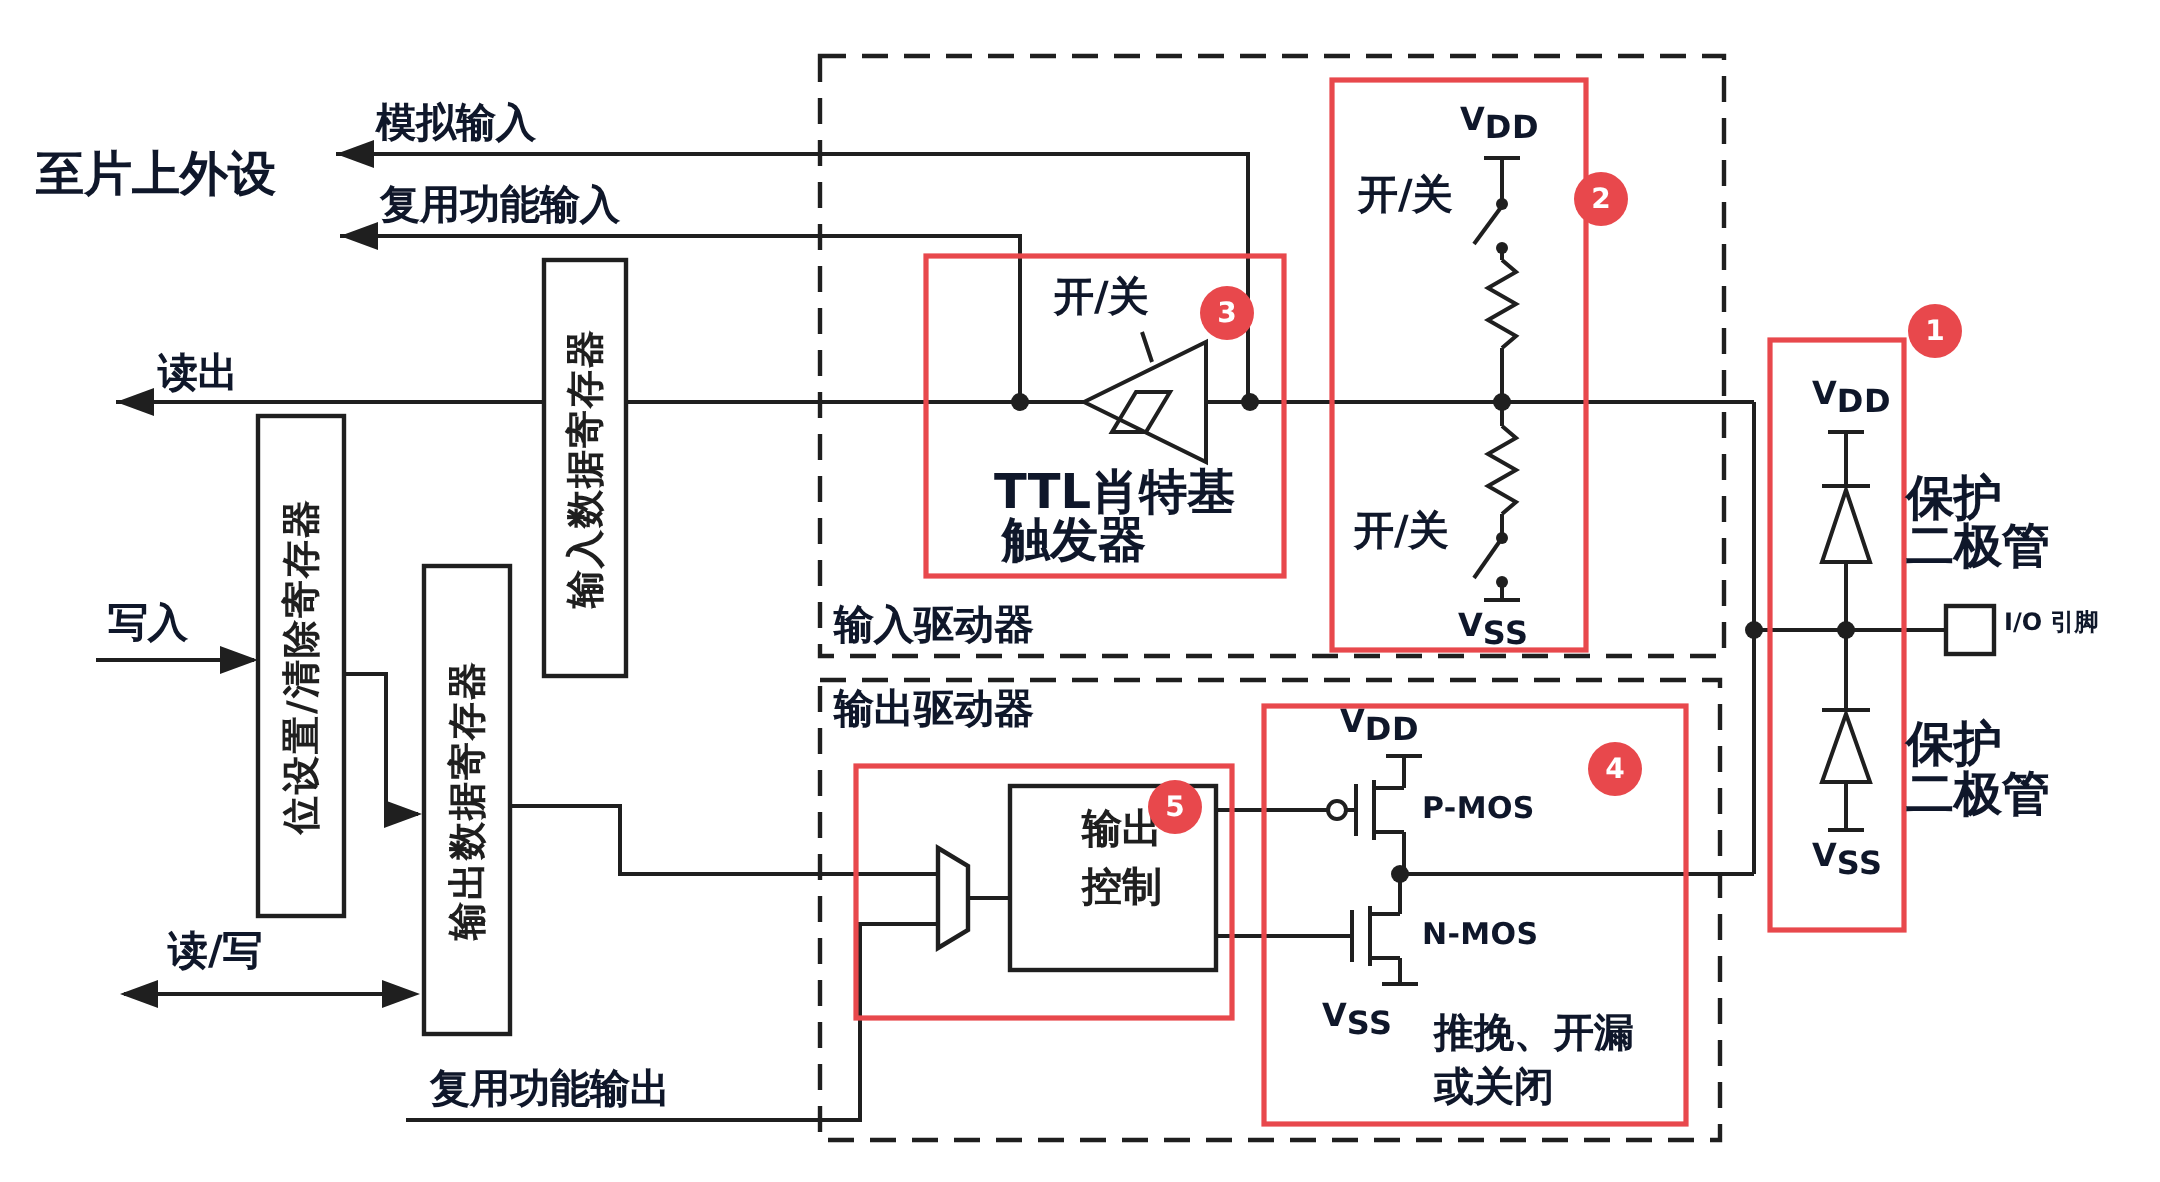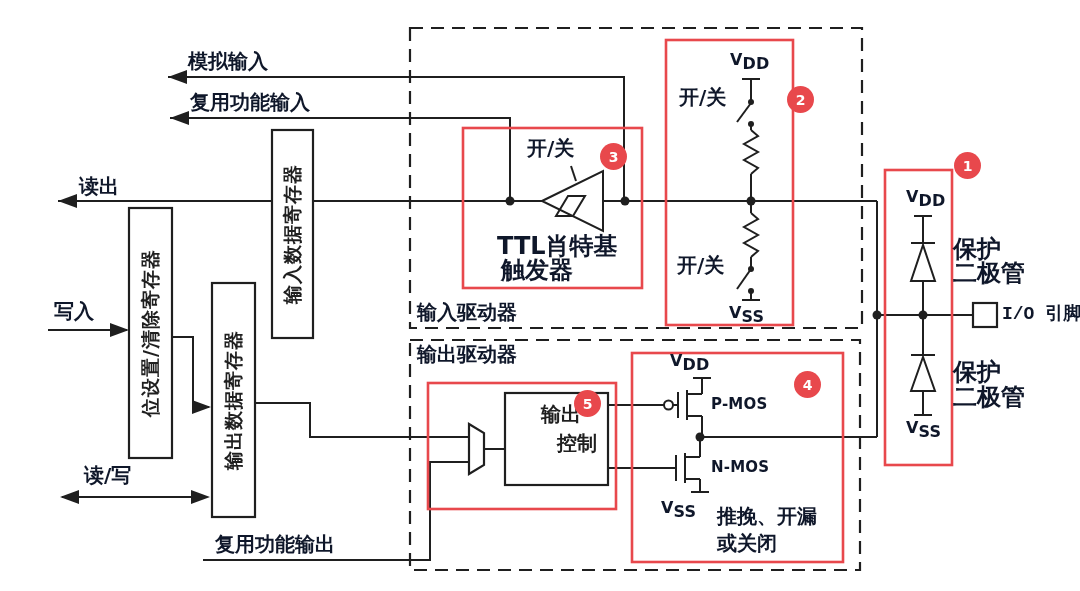--- a/index.html
+++ b/index.html
@@ -16,21 +16,21 @@
   .vlabel{font-size:16px;font-weight:700;}
   .vlabel sub{font-size:16px;font-weight:700;vertical-align:-4px;letter-spacing:.3px;}
   .vreg{position:absolute;display:flex;align-items:center;justify-content:center;}
   .vreg span{transform:rotate(-90deg);white-space:nowrap;font-size:19px;font-weight:600;letter-spacing:1px;}
   .badge{
     position:absolute;width:27px;height:27px;border-radius:50%;
     background:#e8484c;color:#fff;display:flex;align-items:center;justify-content:center;
     font-size:14px;font-weight:700;
   }
   .octl-text{position:absolute;left:505px;width:112px;text-align:center;font-size:20px;font-weight:600;}
-  .io-lbl{font-size:18px;font-weight:600;font-family:Liberation Mono, monospace;}
+  .io-lbl{font-size:12px;font-weight:600;}
 </style>
 </head>
 <body>
 
 <div id="stage">
 
   <svg id="wires" width="1080" height="591" viewBox="0 0 1080 591">
 
     <g stroke="#1f1f1f" stroke-width="2" fill="none">
       <path d="M168,77 H624 V201"></path>
@@ -134,20 +134,21 @@
 
     <g fill="none" stroke="#e8484c" stroke-width="2.6">
       <rect x="885" y="170" width="67" height="295"></rect>
       <rect x="666" y="40" width="127" height="285"></rect>
       <rect x="463" y="128" width="179" height="160"></rect>
       <rect x="632" y="353" width="211" height="209"></rect>
       <rect x="428" y="383" width="188" height="126"></rect>
     </g>
   </svg>
 
+  <div class="lbl s24" style="left:18px;top:75px;">至片上外设</div>
   <div class="lbl s20" style="left:188px;top:51px;">模拟输入</div>
   <div class="lbl s20" style="left:190px;top:92px;">复用功能输入</div>
   <div class="lbl s20" style="left:79px;top:176px;">读出</div>
   <div class="lbl s20" style="left:54px;top:301px;">写入</div>
   <div class="lbl s20" style="left:84px;top:465px;">读/写</div>
   <div class="lbl s20" style="left:215px;top:534px;text-align:center;">复用功能输出</div>
 
   <div class="lbl s20" style="left:417px;top:302px;">输入驱动器</div>
   <div class="lbl s20" style="left:417px;top:344px;">输出驱动器</div>
 
@@ -168,21 +169,21 @@
   <div class="lbl s20" style="left:679px;top:87px;">开/关</div>
   <div class="lbl s20" style="left:677px;top:255px;">开/关</div>
   <div class="lbl vlabel" style="left:730px;top:52px;">
     <span>V</span><sub>DD</sub>
   </div>
   <div class="lbl vlabel" style="left:729px;top:305px;">
     <span>V</span><sub>SS</sub>
   </div>
 
   <div class="octl-text" style="top:401px;">输出</div>
-  <div class="octl-text" style="top:430px;padding-left:16px;">控制</div>
+  <div class="octl-text" style="top:430px;">控制</div>
 
   <div class="lbl vlabel" style="left:670px;top:353px;">
     <span>V</span><sub>DD</sub>
   </div>
   <div class="lbl s15" style="left:711px;top:397px;">P-MOS</div>
   <div class="lbl s15" style="left:711px;top:460px;">N-MOS</div>
   <div class="lbl vlabel" style="left:661px;top:500px;">
     <span>V</span><sub>SS</sub>
   </div>
   <div class="lbl s20" style="left:717px;top:506px;">推挽、开漏</div>

